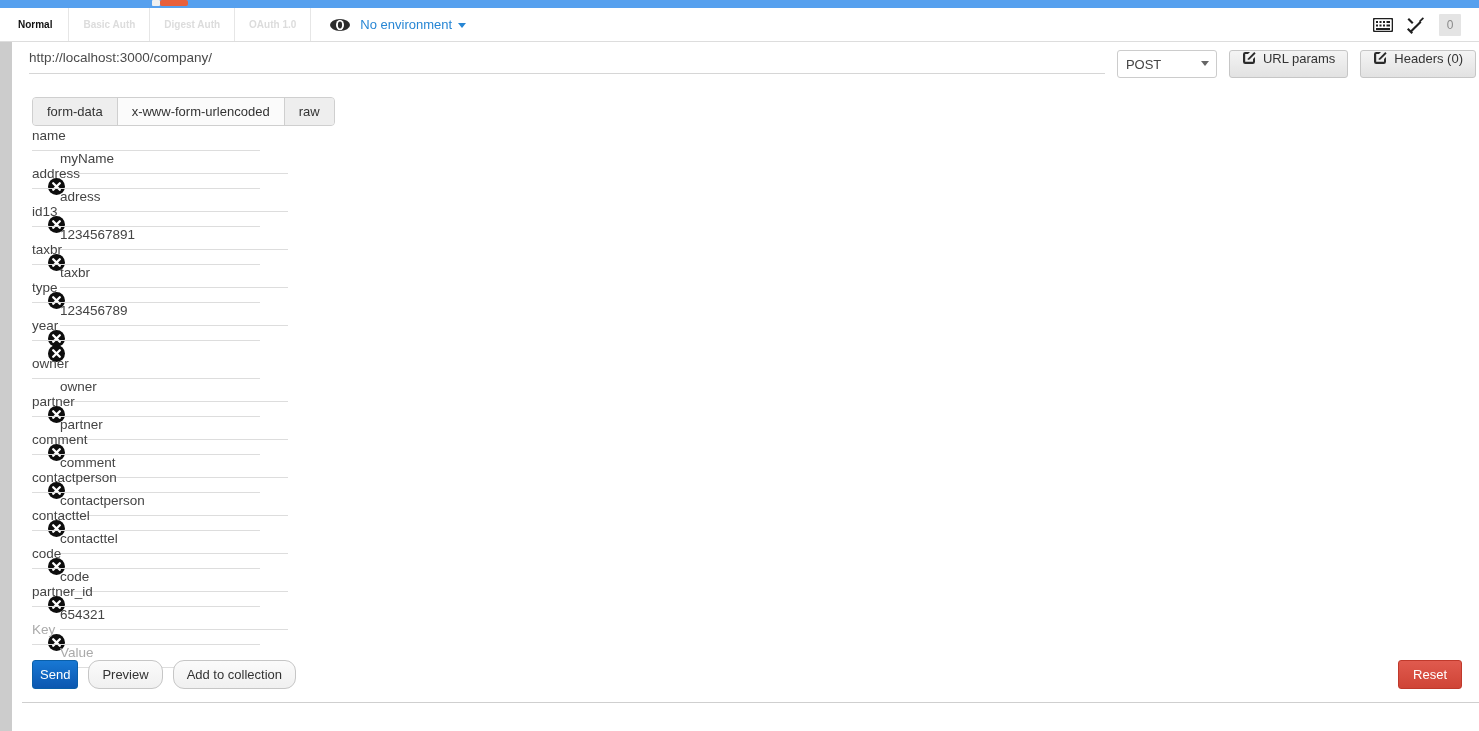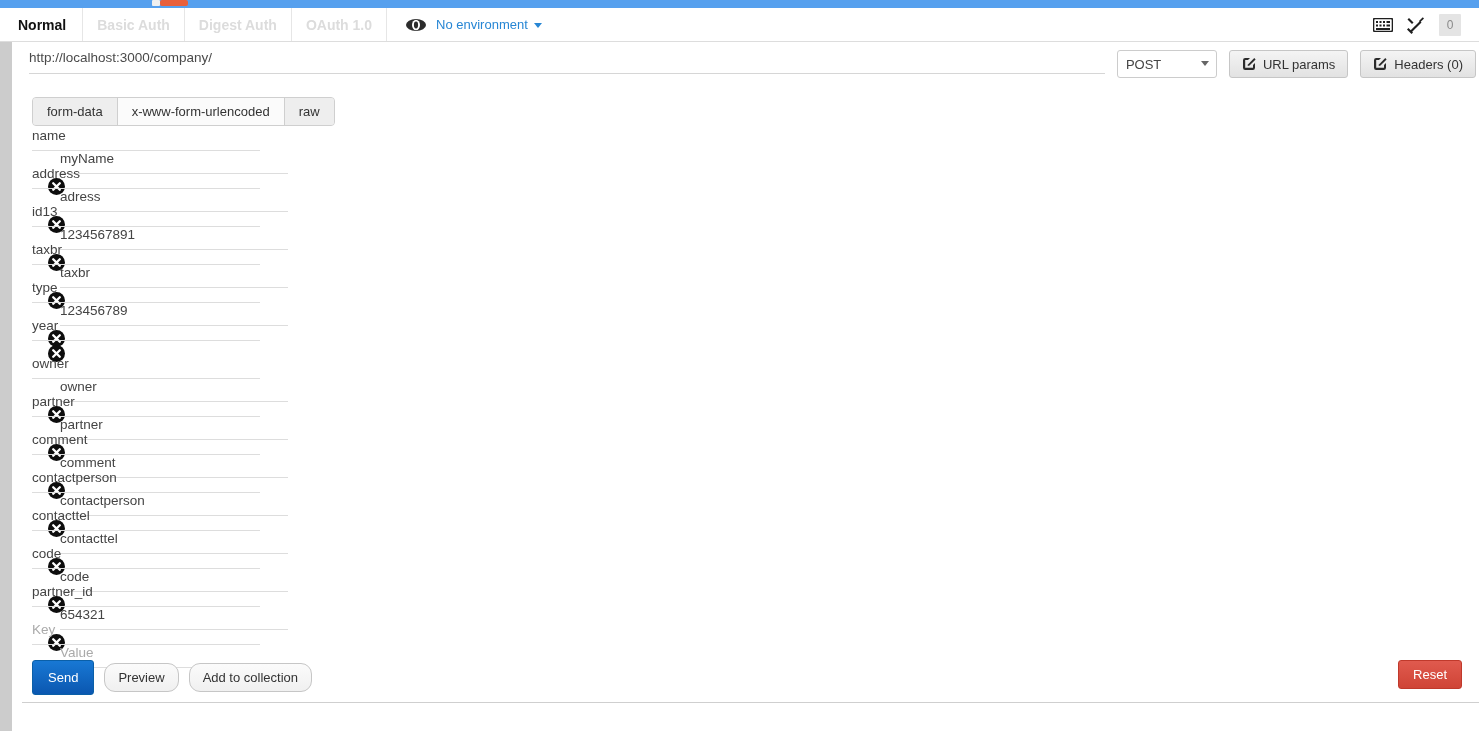--- a/index.html
+++ b/index.html
@@ -79,21 +79,21 @@
   }
   .auth-tabs {
     display: flex;
     align-items: stretch;
     margin-left: 18px;
   }
   .auth-tab {
     display: flex;
     align-items: center;
     padding: 0 14px;
-    font-size: 14px;
+    font-size: 10px;
     font-weight: bold;
     color: #dcdcdc;
     border-right: 1px solid #e6e6e6;
     cursor: pointer;
     white-space: nowrap;
   }
   .auth-tab:first-child {
     border-left: none;
     padding-left: 0;
     padding-right: 16px;
@@ -211,21 +211,21 @@
     height: 28px;
     border: 1px solid #c6c6c6;
     border-radius: 3px;
     background: linear-gradient(to bottom, #f4f4f4 0%, #e2e2e2 100%);
     font-family: "Liberation Sans", sans-serif;
     font-size: 13px;
     color: #333333;
     padding: 0 12px;
     margin-left: 12px;
     display: flex;
-    align-items: center;
+    align-items: flex-start;
     gap: 7px;
     cursor: pointer;
     white-space: nowrap;
   }
   .pencil-square-icon { width: 14px; height: 14px; display: block; }
 
   
   .body-tabs {
     position: absolute;
     top: 97px;
@@ -297,22 +297,22 @@
   
   .actions {
     position: absolute;
     top: 660px;
     left: 32px;
     display: flex;
     align-items: center;
     z-index: 10;
   }
   .btn-send {
-    height: 35px;
-    padding: 0 15px;
+    height: 29px;
+    padding: 0 7px;
     border: 1px solid #0a5fa8;
     border-radius: 3px;
     background: linear-gradient(to bottom, #1878d4 0%, #0b57b0 100%);
     color: #ffffff;
     font-family: "Liberation Sans", sans-serif;
     font-size: 13px;
     cursor: pointer;
   }
   .btn-plain {
     height: 29px;

